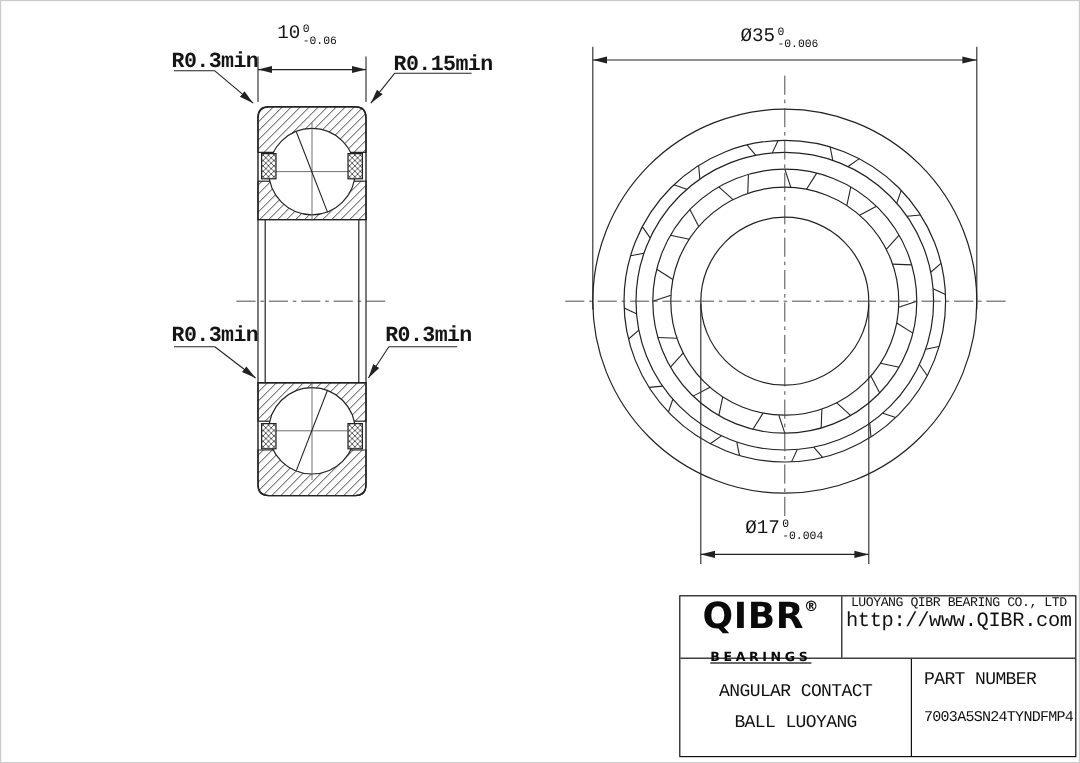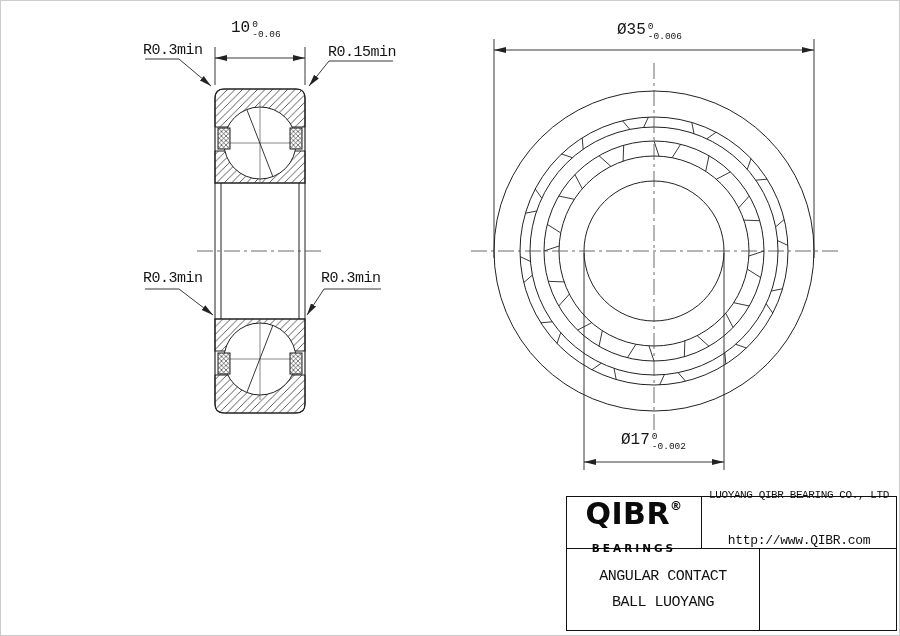--- a/index.html
+++ b/index.html
@@ -3,40 +3,40 @@
 <meta charset="utf-8">
 <style>
   html,body { margin:0; padding:0; background:#fff; }
   .page {
     position:relative; width:900px; height:636px; background:#ffffff;
     border:1px solid #cccccc; box-sizing:border-box; overflow:hidden;
     font-family:"Liberation Mono","DejaVu Sans Mono",monospace; color:#111;
   }
   svg.draw { position:absolute; left:0; top:0; }
   .ov { position:absolute; white-space:nowrap; color:#151515; }
-  .rlabel { font-size:15px; letter-spacing:-0.5px; }
+  .rlabel { font-size:18px; letter-spacing:-0.5px;font-weight:bold; }
   .dimtext { display:flex; align-items:flex-start; }
   .dimval { font-size:16px; line-height:17px; }
   .tol { display:inline-flex; flex-direction:column; margin-left:2px; font-size:9.5px; line-height:10px; }
   
   .tblock {
     position:absolute; left:565px; top:495px; width:331px; height:135px;
     border:1.5px solid #111; box-sizing:border-box; display:flex; flex-direction:column;
   }
   .tb-row1 { height:51px; display:flex; border-bottom:1.2px solid #111; }
   .tb-row2 { flex:1; display:flex; }
   .tb-logo-cell { width:134px; border-right:1.2px solid #111; display:flex; flex-direction:column; align-items:center; justify-content:center; }
-  .tb-company-cell { flex:1; display:flex; flex-direction:column; align-items:center; justify-content:flex-end; gap:20px; }
+  .tb-company-cell { flex:1; display:flex; flex-direction:column; align-items:center; justify-content:flex-start; gap:0; }
   .tb-product-cell { width:192px; border-right:1.2px solid #111; display:flex; flex-direction:column; align-items:center; justify-content:center; gap:9px; }
   .tb-part-cell { flex:1; padding:9px 0 0 10px; box-sizing:border-box; }
   .logo-main { font-family:"DejaVu Sans","Liberation Sans",sans-serif; font-weight:bold; font-size:30px; line-height:28px; letter-spacing:0.5px; color:#0a0a0a; }
   .logo-reg { font-size:12px; vertical-align:14px; font-weight:bold; }
-  .logo-sub { font-family:"DejaVu Sans","Liberation Sans",sans-serif; font-weight:bold; font-size:10.5px; letter-spacing:3px; margin-top:14px; color:#0a0a0a; }
+  .logo-sub { font-family:"DejaVu Sans","Liberation Sans",sans-serif; font-weight:bold; font-size:10.5px; letter-spacing:3px; margin-top:14px; color:#0a0a0a;text-decoration:underline; }
   .tb-company { font-size:11px; letter-spacing:-0.4px; }
-  .tb-url { font-size:13px; letter-spacing:-0.3px;margin-top:12px; }
+  .tb-url { font-size:17px; letter-spacing:-0.3px; }
   .tb-product { font-size:15px; letter-spacing:-0.5px; }
   .tb-part-label { font-size:15px; letter-spacing:-0.5px; }
   .tb-part-number { font-size:12.5px; letter-spacing:-0.6px; margin-top:16px; }
 </style>
 </head>
 <body>
 
 <div class="page">
 
   <svg class="draw" width="900" height="636" viewBox="0 0 900 636">
@@ -216,21 +216,21 @@
     <span class="tol">
       <span>0</span>
       <span>-0.006</span>
     </span>
   </div>
 
   <div class="ov dimtext" style="left:620px; top:431px;font-family:Liberation Mono, monospace;">
     <span class="dimval">Ø17</span>
     <span class="tol">
       <span>0</span>
-      <span>-0.002</span>
+      <span>-0.004</span>
     </span>
   </div>
 
   <div class="tblock">
     <div class="tb-row1">
       <div class="tb-logo-cell">
         <div class="logo-main">
           <span>QIBR</span><span class="logo-reg">®</span>
         </div>
         <div class="logo-sub">BEARINGS</div>
@@ -238,16 +238,20 @@
       <div class="tb-company-cell">
         <div class="tb-company">LUOYANG QIBR BEARING CO., LTD</div>
         <div class="tb-url">http://www.QIBR.com</div>
       </div>
     </div>
     <div class="tb-row2">
       <div class="tb-product-cell">
         <div class="tb-product">ANGULAR CONTACT</div>
         <div class="tb-product">BALL LUOYANG</div>
       </div>
+      <div class="tb-part-cell">
+        <div class="tb-part-label">PART NUMBER</div>
+        <div class="tb-part-number">7003A5SN24TYNDFMP4</div>
+      </div>
     </div>
   </div>
 
 </div>
 
 </body></html>

